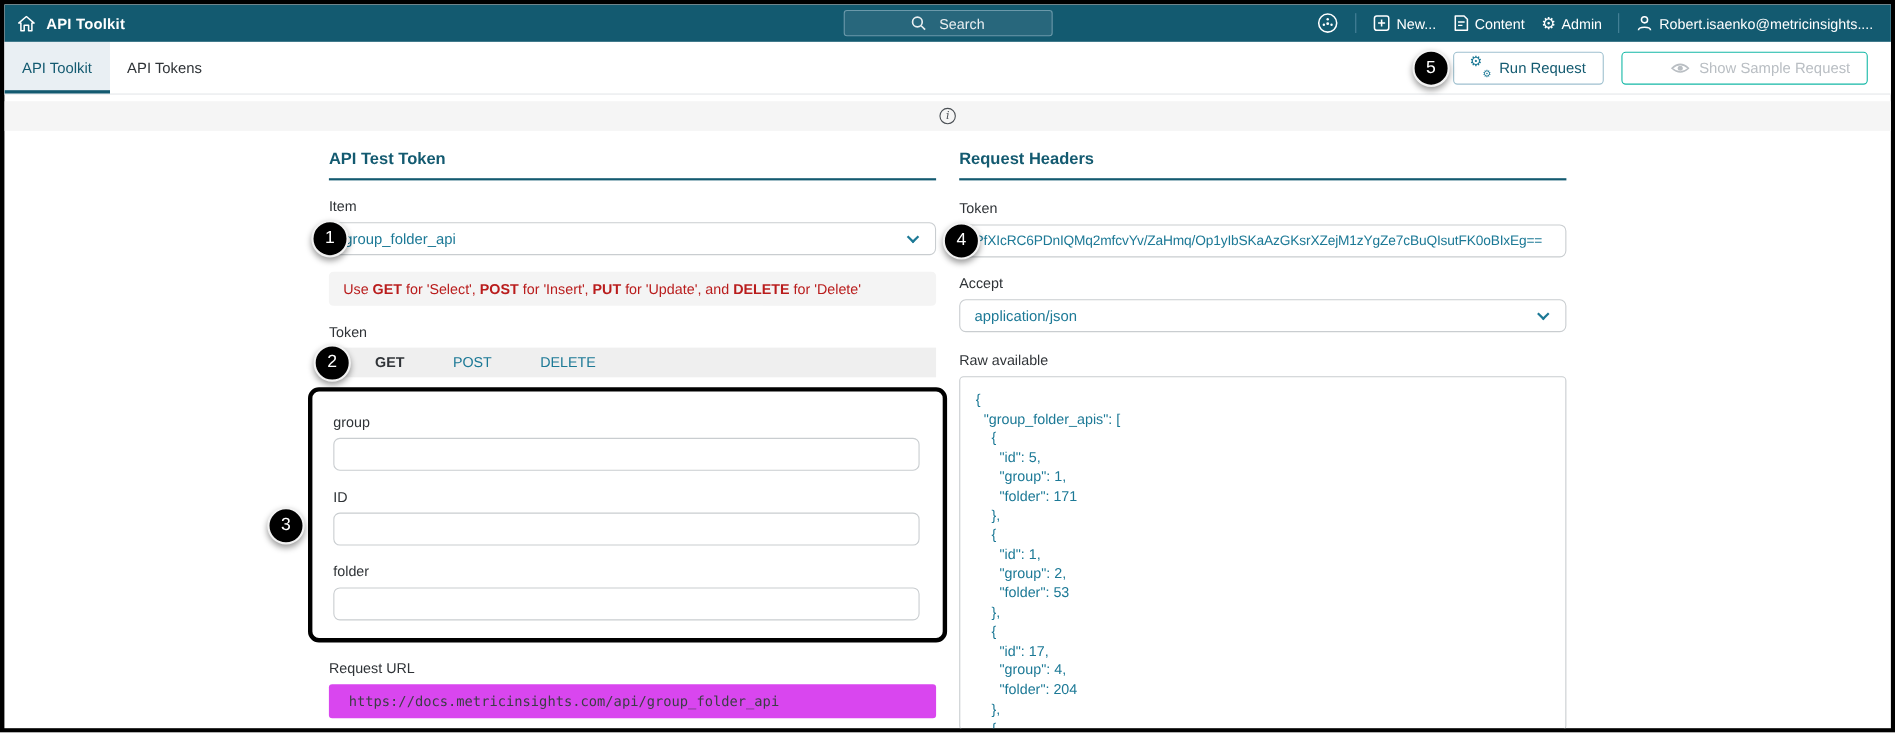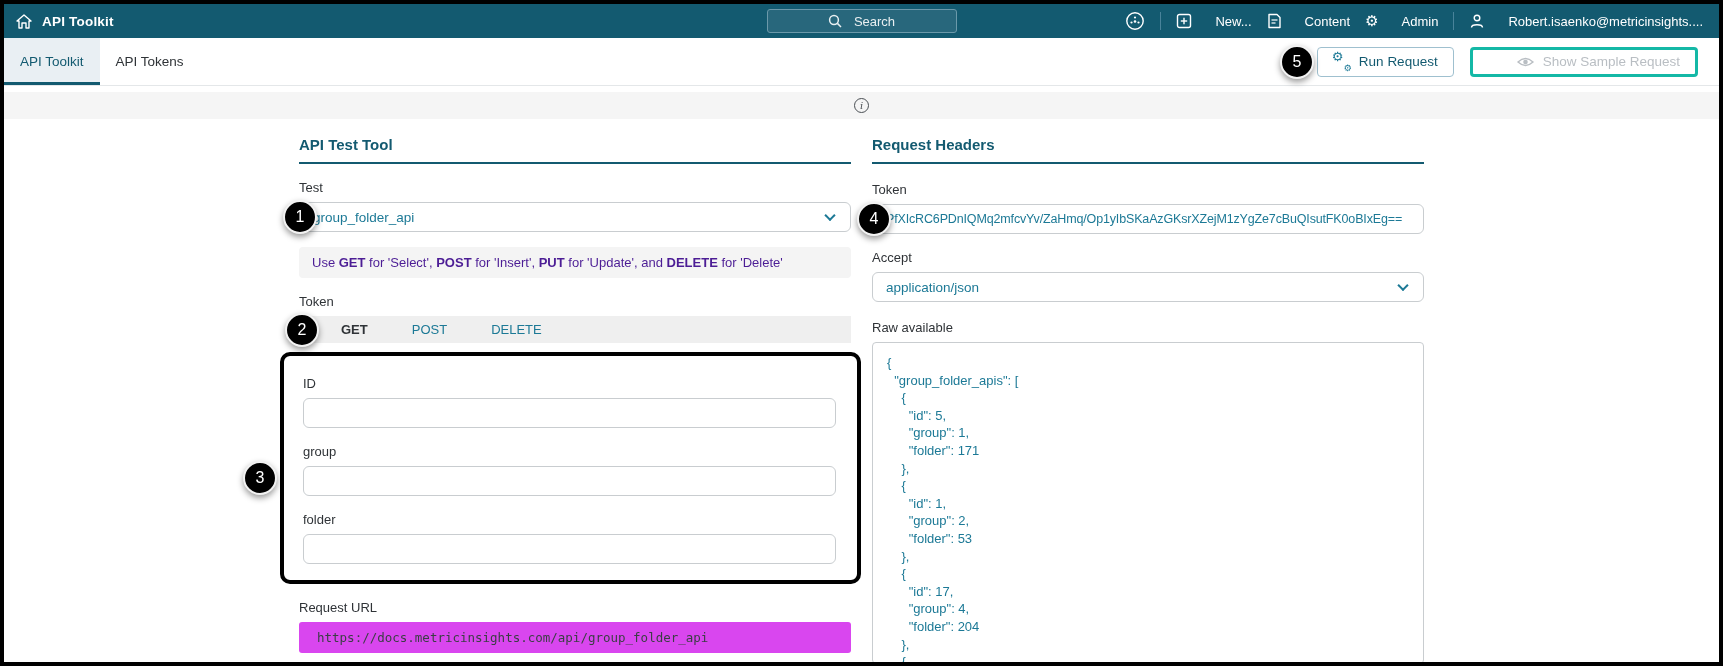--- a/index.html
+++ b/index.html
@@ -13,38 +13,38 @@
   .navbar { height:34px; background:#135a70; display:flex; align-items:center;
             padding:0 16px 0 12px; position:relative; }
   .nav-left { display:flex; align-items:center; gap:10px; }
   .nav-title { color:#fff; font-weight:bold; font-size:13.5px; letter-spacing:.2px; }
   .nav-search { position:absolute; left:50%; top:50%; transform:translate(-50%,-50%);
                 width:190px; height:24px; background:#28677c; border:1px solid #6b99aa;
                 border-radius:3px; display:flex; align-items:center; justify-content:center;
                 gap:12px; color:#e9eff1; font-size:13px; cursor:text; }
   .nav-right { margin-left:auto; display:flex; align-items:center; gap:15px;
                color:#fff; font-size:13px; white-space:nowrap; }
-  .nav-item { display:flex; align-items:center; gap:23px; cursor:pointer; }
+  .nav-item { display:flex; align-items:center; gap:5px; cursor:pointer; }
   .nav-divider { width:1px; height:18px; background:#49839a; }
   .icon-svg { display:inline-flex; align-items:center; }
   .glyph-icon { font-family:"DejaVu Sans", sans-serif; line-height:1; }
 
   
   .tabrow { height:48px; display:flex; justify-content:space-between; align-items:stretch;
             background:#fff; border-bottom:1px solid #e4e7e9; }
   .tabs { display:flex; }
   .tab { padding:0 16px; display:flex; align-items:center; font-size:13.5px;
          color:#2f3337; cursor:pointer; }
   .tab.active { background:#e9eff3; color:#135a70; border-bottom:3px solid #135a70;
                 padding-top:3px; }
   .tab-actions { display:flex; align-items:center; gap:16px; padding-right:21px; }
   .btn { height:30px; border-radius:4px; display:flex; align-items:center; gap:9px;
          padding:0 15px; font-size:13.5px; background:#fff; cursor:pointer; }
   .btn-run { border:1px solid #9fc0cf; color:#135a70; }
-  .btn-sample { border:3px solid #14b8a6; color:#b9bec3; cursor:default;padding-left:44px; }
+  .btn-sample { border:1px solid #14b8a6; color:#b9bec3; cursor:default;padding-left:44px; }
   .gear-duo { position:relative; width:17px; height:17px; color:#1c7996; }
   .gear-main { position:absolute; left:-1px; top:-3px; font-size:13px; }
   .gear-small { position:absolute; right:-2px; bottom:-3px; font-size:9px; }
 
   
   .banner { height:27px; margin-top:6px; background:#f5f5f5; display:flex;
             align-items:center; justify-content:center; gap:9px; font-size:13px;
             color:#2f3337; }
   .info-circ { width:15px; height:15px; border:1.4px solid #4a4f54; border-radius:50%;
                display:flex; align-items:center; justify-content:center; font-size:10px;
@@ -58,21 +58,21 @@
   .field { margin-top:16px; }
   .f-label { display:block; font-size:13px; color:#2f3337; margin-bottom:7px; }
   .box { height:30px; border:1px solid #c9cdd0; border-radius:6px; background:#fff;
          display:flex; align-items:center; padding:0 13px; font-size:13.5px;
          position:relative; }
   .teal-val { color:#1c7996; white-space:nowrap; overflow:hidden; }
   .chev { position:absolute; right:16px; top:50%; width:8px; height:8px;
           border-right:2px solid #1c7996; border-bottom:2px solid #1c7996;
           transform:translateY(-70%) rotate(45deg); }
   .note { margin-top:15px; background:#f4f4f4; border-radius:4px; padding:8px 13px;
-          font-size:13px; color:#4c1d95; }
+          font-size:13px; color:#b91c1c; }
   .note b { font-weight:bold; }
 
   .method-strip { height:27px; background:#efefef; display:flex; align-items:center;
                   padding-left:42px; gap:44px; font-size:13px; position:relative; }
   .method { color:#1c7996; cursor:pointer; }
   .method.active { color:#2f3337; font-weight:bold; }
 
   .black-box { position:relative; margin:9px -10px 0 -19px; border:4px solid #000;
                border-radius:10px; padding:20px 21px 16px 19px; }
   .black-box .field:first-of-type { margin-top:0; }
@@ -210,24 +210,24 @@
     </div>
   </div>
 
   <div class="banner">
     <span class="info-circ">i</span>
   </div>
 
   <div class="columns">
 
     <section class="col">
-      <h2 class="panel-heading">API Test Tool</h2>
+      <h2 class="panel-heading">API Test Token</h2>
 
       <div class="field">
-        <label class="f-label">Test</label>
+        <label class="f-label">Item</label>
         <div class="box">
           <span class="callout abs c1">1</span>
           <span class="teal-val">group_folder_api</span>
           <span class="chev"></span>
         </div>
       </div>
 
       <div class="note">
         <span>Use </span><b>GET</b><span> for 'Select', </span><b>POST</b><span> for 'Insert', </span><b>PUT</b><span> for 'Update', and </span><b>DELETE</b><span> for 'Delete'</span>
       </div>
@@ -239,25 +239,25 @@
           <span class="method active">GET</span>
           <span class="method">POST</span>
           <span class="method">DELETE</span>
         </div>
       </div>
 
       <div class="black-box">
         <span class="callout abs c3">3</span>
 
         <div class="field">
+          <label class="f-label">group</label>
+          <input type="text" value="" style="">
+        </div>
+        <div class="field">
           <label class="f-label">ID</label>
-          <input type="text" value="" style="">
-        </div>
-        <div class="field">
-          <label class="f-label">group</label>
           <input type="text" value="" style="">
         </div>
         <div class="field">
           <label class="f-label">folder</label>
           <input type="text" value="" style="">
         </div>
       </div>
 
       <div class="field">
         <label class="f-label">Request URL</label>

